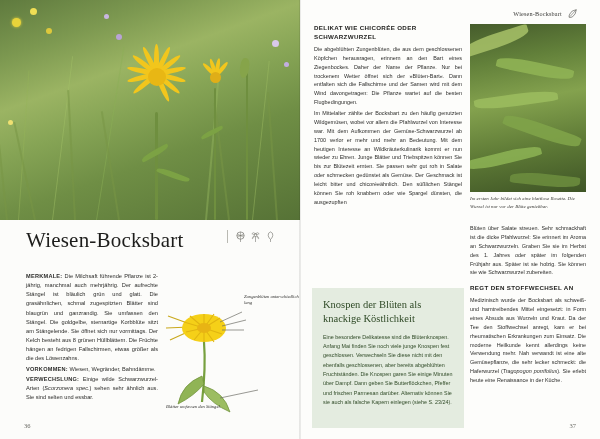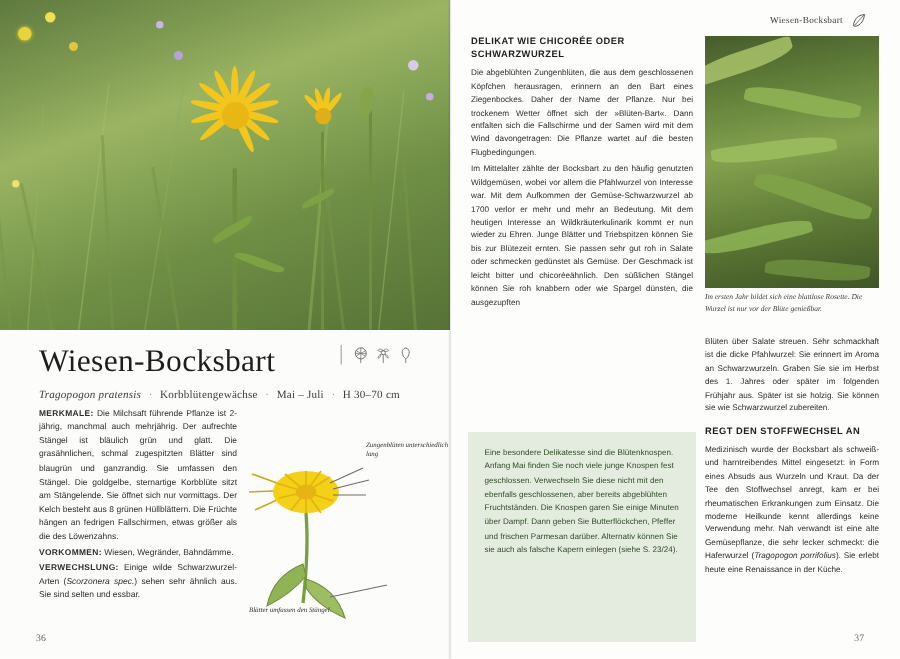--- a/index.html
+++ b/index.html
@@ -146,29 +146,20 @@
       </div>
       <div class="stem" style="left:214px;top:88px;width:2.4px;height:132px;"></div>
       <div class="leafblade" style="left:200px;top:130px;width:24px;height:5px;transform:rotate(-24deg);"></div>
 
       <div class="stem" style="left:246px;top:70px;width:2.2px;height:150px;"></div>
       <div style="position:absolute;left:240px;top:58px;width:9px;height:20px;border-radius:40% 40% 50% 50%;background:#86a44a;transform:rotate(8deg);"></div>
     </div>
 
     <div class="species-block">
       <h1 class="species-name">Wiesen-Bocksbart</h1>
-      <div class="meta-line">
-        <span class="sci">Tragopogon pratensis</span>
-        <span class="meta-sep">·</span>
-        <span>Korbblütengewächse</span>
-        <span class="meta-sep">·</span>
-        <span>Mai – Juli</span>
-        <span class="meta-sep">·</span>
-        <span>H 30–70 cm</span>
-      </div>
 
       <div class="icon-row">
         <div class="icon-div"></div>
         <svg class="gicon" viewBox="0 0 24 26">
           <circle cx="12" cy="11" r="8" fill="none" stroke="#6b6b64" stroke-width="1.4"></circle>
           <path d="M12 3 L12 19 M5 7 L19 15 M5 15 L19 7 M4 11 L20 11" stroke="#6b6b64" stroke-width="1" fill="none"></path>
           <path d="M12 19 L12 25" stroke="#6b6b64" stroke-width="1.2"></path>
         </svg>
         <svg class="gicon" viewBox="0 0 24 26">
           <circle cx="12" cy="10" r="3" fill="none" stroke="#6b6b64" stroke-width="1.3"></circle>
@@ -244,20 +235,21 @@
     <div class="caption">Im ersten Jahr bildet sich eine blattlose Rosette. Die Wurzel ist nur vor der Blüte genießbar.</div>
 
     <div class="col-b">
       <p class="body-txt">Blüten über Salate streuen. Sehr schmackhaft ist die dicke Pfahlwurzel: Sie erinnert im Aroma an Schwarzwurzeln. Graben Sie sie im Herbst des 1. Jahres oder später im folgenden Frühjahr aus. Später ist sie holzig. Sie können sie wie Schwarzwurzel zubereiten.</p>
       <h2 class="sec-head" style="margin-top:7px;">REGT DEN STOFFWECHSEL AN</h2>
       <p class="body-txt"><span>Medizinisch wurde der Bocksbart als schweiß- und harntreibendes Mittel eingesetzt: in Form eines Absuds aus Wurzeln und Kraut. Da der Tee den Stoffwechsel anregt, kam er bei rheumatischen Erkrankungen zum Einsatz. Die moderne Heilkunde kennt allerdings keine Verwendung mehr. Nah verwandt ist eine alte Gemüsepflanze, die sehr lecker schmeckt: die Haferwurzel (</span><span class="sci-it">Tragopogon porrifolius</span><span>). Sie erlebt heute eine Renaissance in der Küche.</span></p>
     </div>
 
     <div class="green-box">
       <div class="gb-inner">
+        <h3 class="gb-title">Knospen der Blüten als knackige Köstlichkeit</h3>
         <p class="gb-txt">Eine besondere Delikatesse sind die Blütenknospen. Anfang Mai finden Sie noch viele junge Knospen fest geschlossen. Verwechseln Sie diese nicht mit den ebenfalls geschlossenen, aber bereits abgeblühten Fruchtständen. Die Knospen garen Sie einige Minuten über Dampf. Dann geben Sie Butterflöckchen, Pfeffer und frischen Parmesan darüber. Alternativ können Sie sie auch als falsche Kapern einlegen (siehe S. 23/24).</p>
       </div>
     </div>
 
     <div class="folio-right">37</div>
   </div>
 
   <div class="gutter"></div>
 </div>
 

